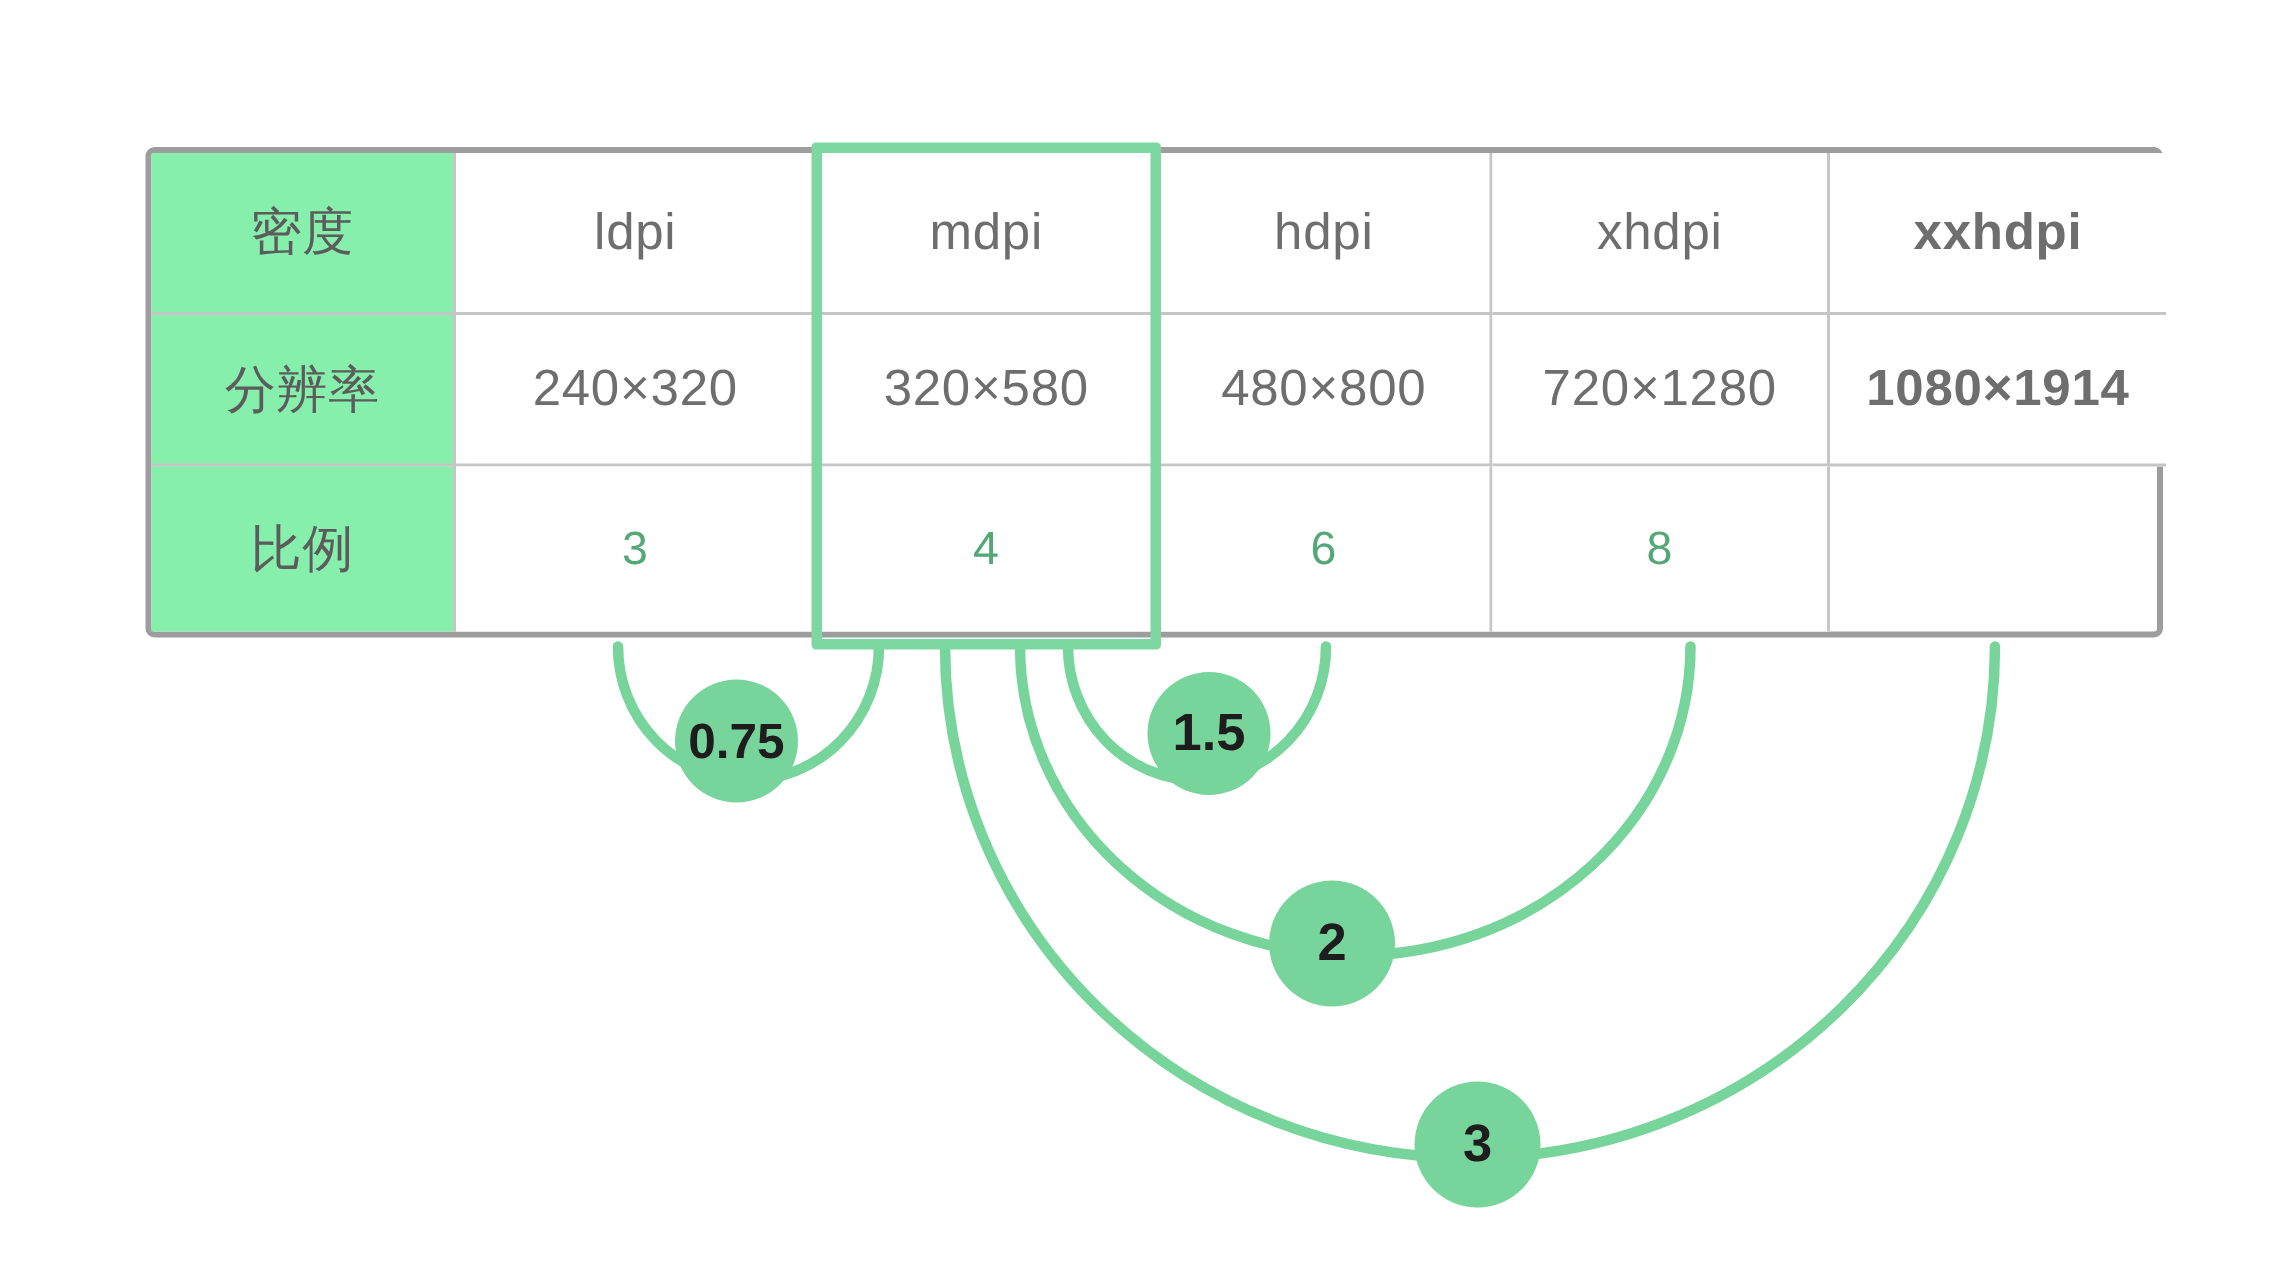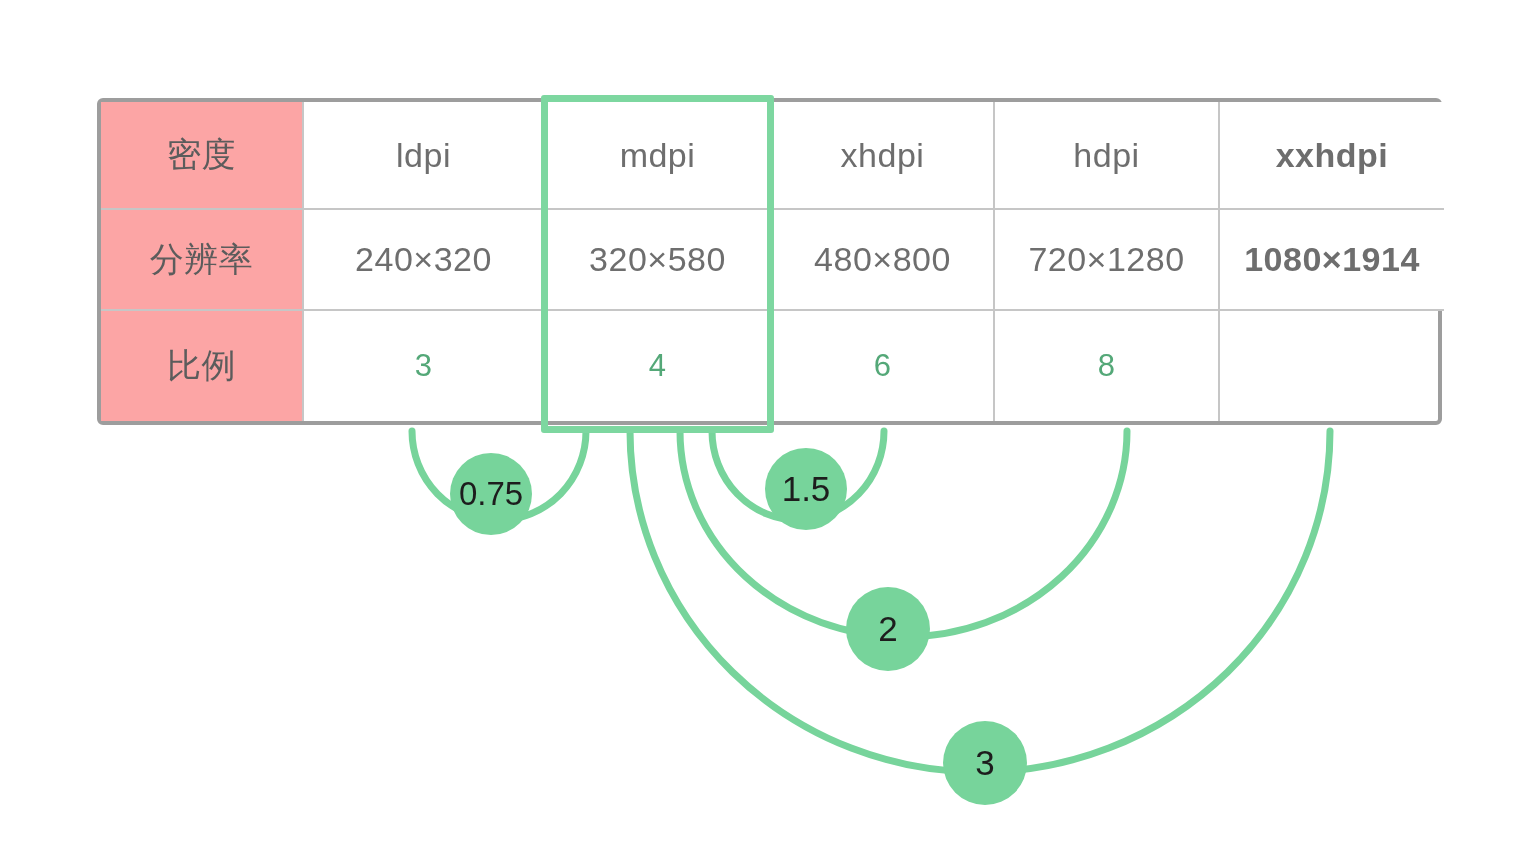--- a/index.html
+++ b/index.html
@@ -22,21 +22,21 @@
     display: flex; align-items: center; justify-content: center;
     font-size: 34px; color: #6e6e6e;
     border-right: 2px solid #c6c6c6;
     border-bottom: 2px solid #c6c6c6;
     background: #ffffff;
     letter-spacing: 0.5px;
     overflow: hidden; white-space: nowrap;
   }
   .cell:nth-child(6n) { border-right: none; font-weight: bold; }
   .cell:nth-child(n+13) { border-bottom: none; }
-  .cell.head { background: #fca5a5; color: #5c5c5c; }
+  .cell.head { background: #86efac; color: #5c5c5c; }
   .cell.ratio { color: #54a878; font-size: 31px; font-weight: 500; }
 
   
   .highlight {
     position: absolute; left: 541px; top: 95px;
     width: 233px; height: 338px;
     border: 7px solid #7dd7a0; border-radius: 3px;
     background: transparent;
     pointer-events: none;
     z-index: 3;
@@ -46,40 +46,40 @@
   svg.arcs { position: absolute; left: 0; top: 0; z-index: 2; }
   svg.arcs path { fill: none; stroke: #77d49b; stroke-width: 7; stroke-linecap: round; }
 
   
   .badge {
     position: absolute; z-index: 4;
     border-radius: 50%;
     background: #77d49b;
     color: #1d1d1d;
     display: flex; align-items: center; justify-content: center;
-    font-size: 35px; font-weight: 400;
+    font-size: 35px; font-weight: 700;
     letter-spacing: 0px;
   }
   .badge.b075 { left: 450px; top: 453px; width: 82px; height: 82px; font-size: 33px; }
   .badge.b15  { left: 765px; top: 448px; width: 82px; height: 82px; }
   .badge.b2   { left: 846px; top: 587px; width: 84px; height: 84px; }
   .badge.b3   { left: 943px; top: 721px; width: 84px; height: 84px; }
 </style>
 </head>
 <body>
 
 <div class="stage">
 
   <div class="dtable">
 
     <div class="cell head">密度</div>
     <div class="cell">ldpi</div>
     <div class="cell">mdpi</div>
+    <div class="cell">hdpi</div>
     <div class="cell">xhdpi</div>
-    <div class="cell">hdpi</div>
     <div class="cell">xxhdpi</div>
 
     <div class="cell head">分辨率</div>
     <div class="cell">240×320</div>
     <div class="cell">320×580</div>
     <div class="cell">480×800</div>
     <div class="cell">720×1280</div>
     <div class="cell">1080×1914</div>
 
     <div class="cell head">比例</div>

